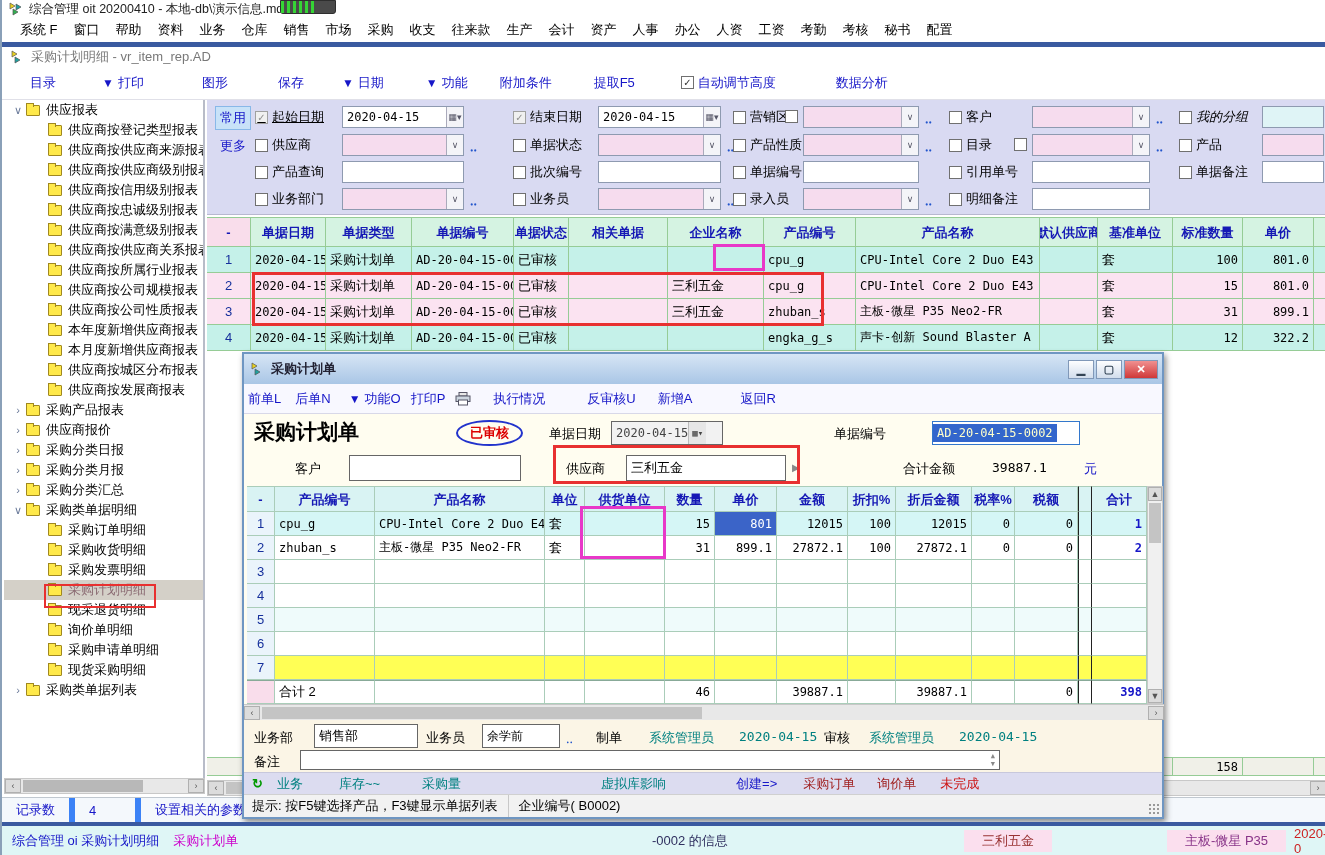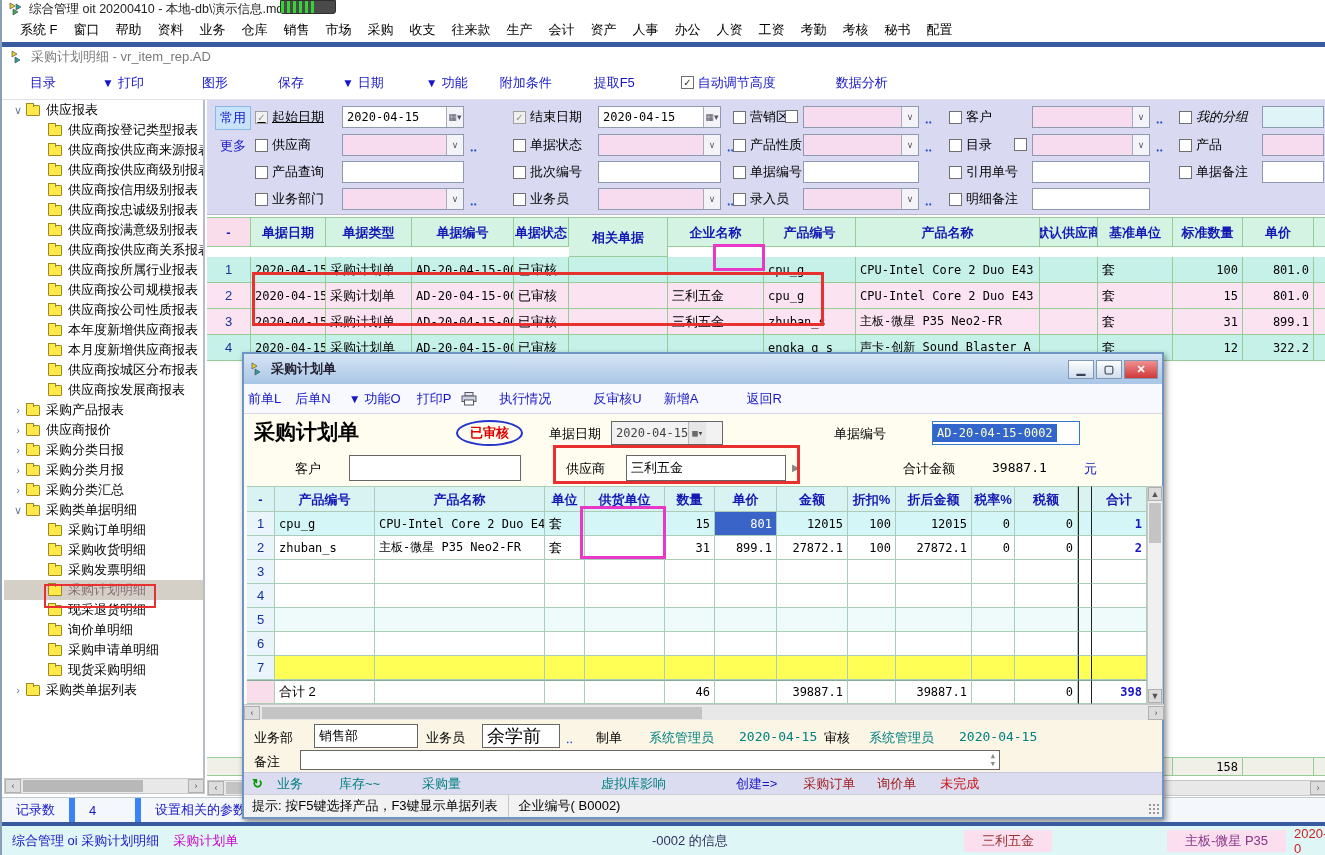--- a/index.html
+++ b/index.html
@@ -483,21 +483,21 @@
       </div>
     </div>
 
   <div id="maingrid" class="abs">
       <div class="g-row g-head">
         <div class="g-cell first" style="width: 44px; height: 30px;">-</div>
         <div class="g-cell" style="width: 75px; height: 30px;">单据日期</div>
         <div class="g-cell" style="width: 86px; height: 30px;">单据类型</div>
         <div class="g-cell" style="width: 102px; height: 30px;">单据编号</div>
         <div class="g-cell" style="width: 55px; height: 30px;">单据状态</div>
-        <div class="g-cell" style="width: 99px; height: 40px;">相关单据</div>
+        <div class="g-cell" style="width: 99px; height: 30px;">相关单据</div>
         <div class="g-cell" style="width: 96px; height: 30px;">企业名称</div>
         <div class="g-cell" style="width: 92px; height: 30px;">产品编号</div>
         <div class="g-cell" style="width: 184px; height: 30px;">产品名称</div>
         <div class="g-cell" style="width: 58px; height: 30px;">默认供应商</div>
         <div class="g-cell" style="width: 75px; height: 30px;">基准单位</div>
         <div class="g-cell" style="width: 70px; height: 30px;">标准数量</div>
         <div class="g-cell" style="width: 71px; height: 30px;">单价</div>
         <div class="g-cell" style="width: 60px; height: 30px;"></div>
       </div>
       <div class="g-row">
@@ -610,21 +610,21 @@
         <div class="tb-item" style="margin-left: 4px;">
           <div style="display: inline;">前单L</div>
         </div>
         <div class="tb-item" style="margin-left: 14px;">
           <div style="display: inline;">后单N</div>
         </div>
         <div class="tb-item" style="margin-left: 18px;">
           <div class="blue-arrow">▼</div>
           <div style="display: inline;">功能O</div>
         </div>
-        <div class="tb-item" style="margin-left: 16px;">
+        <div class="tb-item" style="margin-left: 10px;">
           <div style="display: inline;">打印P</div>
         </div>
         <svg width="16" height="14" style="margin-left: 10px;">
           <rect x="4" y="0.5" width="8" height="3.5" fill="#e8e8e8" stroke="#556"></rect>
           <rect x="1" y="4" width="14" height="5.5" fill="#cdd6e0" stroke="#556"></rect>
           <rect x="3.5" y="8" width="9" height="5" fill="#fff" stroke="#556"></rect>
         </svg>
         <div class="tb-item" style="margin-left: 22px;">
           <div style="display: inline;">执行情况</div>
         </div>
@@ -823,21 +823,21 @@
       <div class="sb-btn" style="margin-left:auto">›</div>
     </div>
 
     <div id="dlg-fields">
       <div class="fld-label" style="left:10px;top:9px">业务部</div>
       <div class="fld-input" style="left:70px;top:4px;width:104px;height:24px">
           <span class="val" style="font-family:'Liberation Sans',sans-serif;font-size:13px">销售部</span>
         </div>
       <div class="fld-label" style="left:182px;top:9px">业务员</div>
       <div class="fld-input" style="left:238px;top:4px;width:78px;height:24px">
-          <span class="val" style="font-family:'Liberation Sans',sans-serif;font-size:18px">余学前</span>
+          <span class="val" style="font-family:'Liberation Sans',sans-serif;font-size:12px">余学前</span>
         </div>
       <div class="fld-label" style="left:322px;top:9px;color:#2255cc">‥</div>
       <div class="fld-label" style="left:352px;top:9px">制单</div>
       <div class="fld-label teal" style="left:405px;top:9px">系统管理员</div>
       <div class="fld-label teal mono" style="left:495px;top:9px">2020-04-15</div>
       <div class="fld-label" style="left:580px;top:9px">审核</div>
       <div class="fld-label teal" style="left:625px;top:9px">系统管理员</div>
       <div class="fld-label teal mono" style="left:715px;top:9px">2020-04-15</div>
       <div class="fld-label" style="left:10px;top:33px">备注</div>
       <div class="fld-input" style="left:56px;top:30px;width:700px;height:20px">

